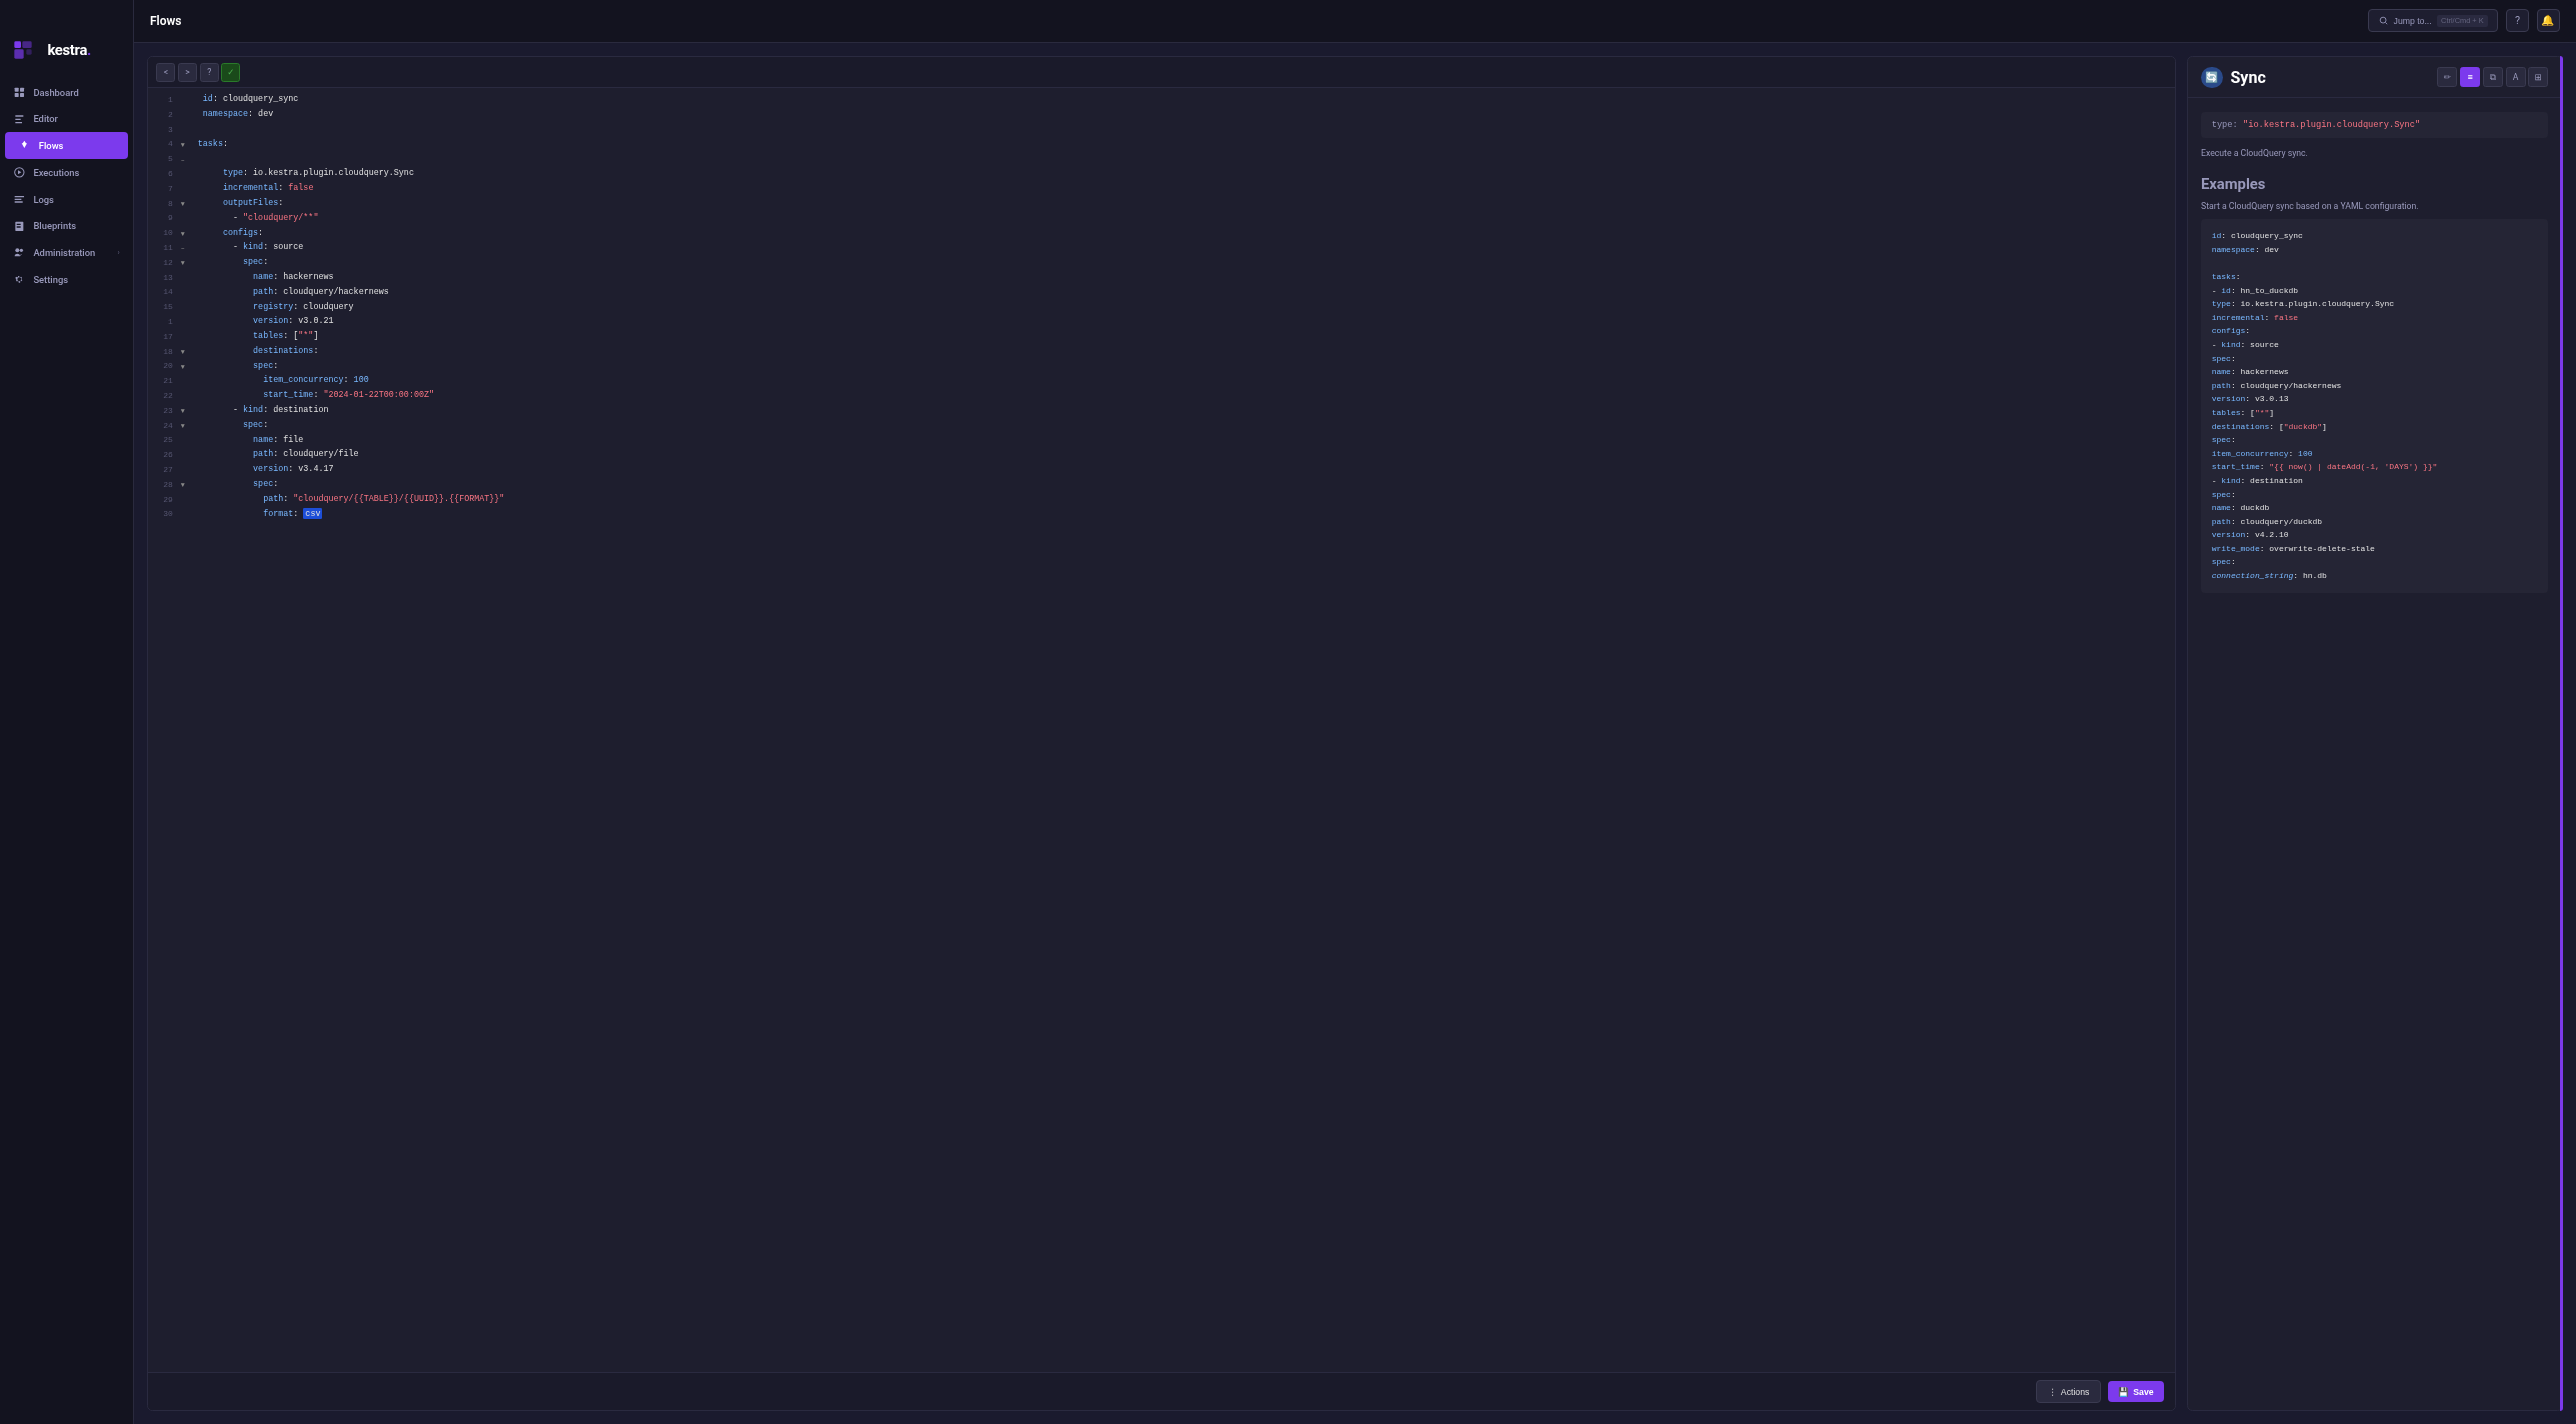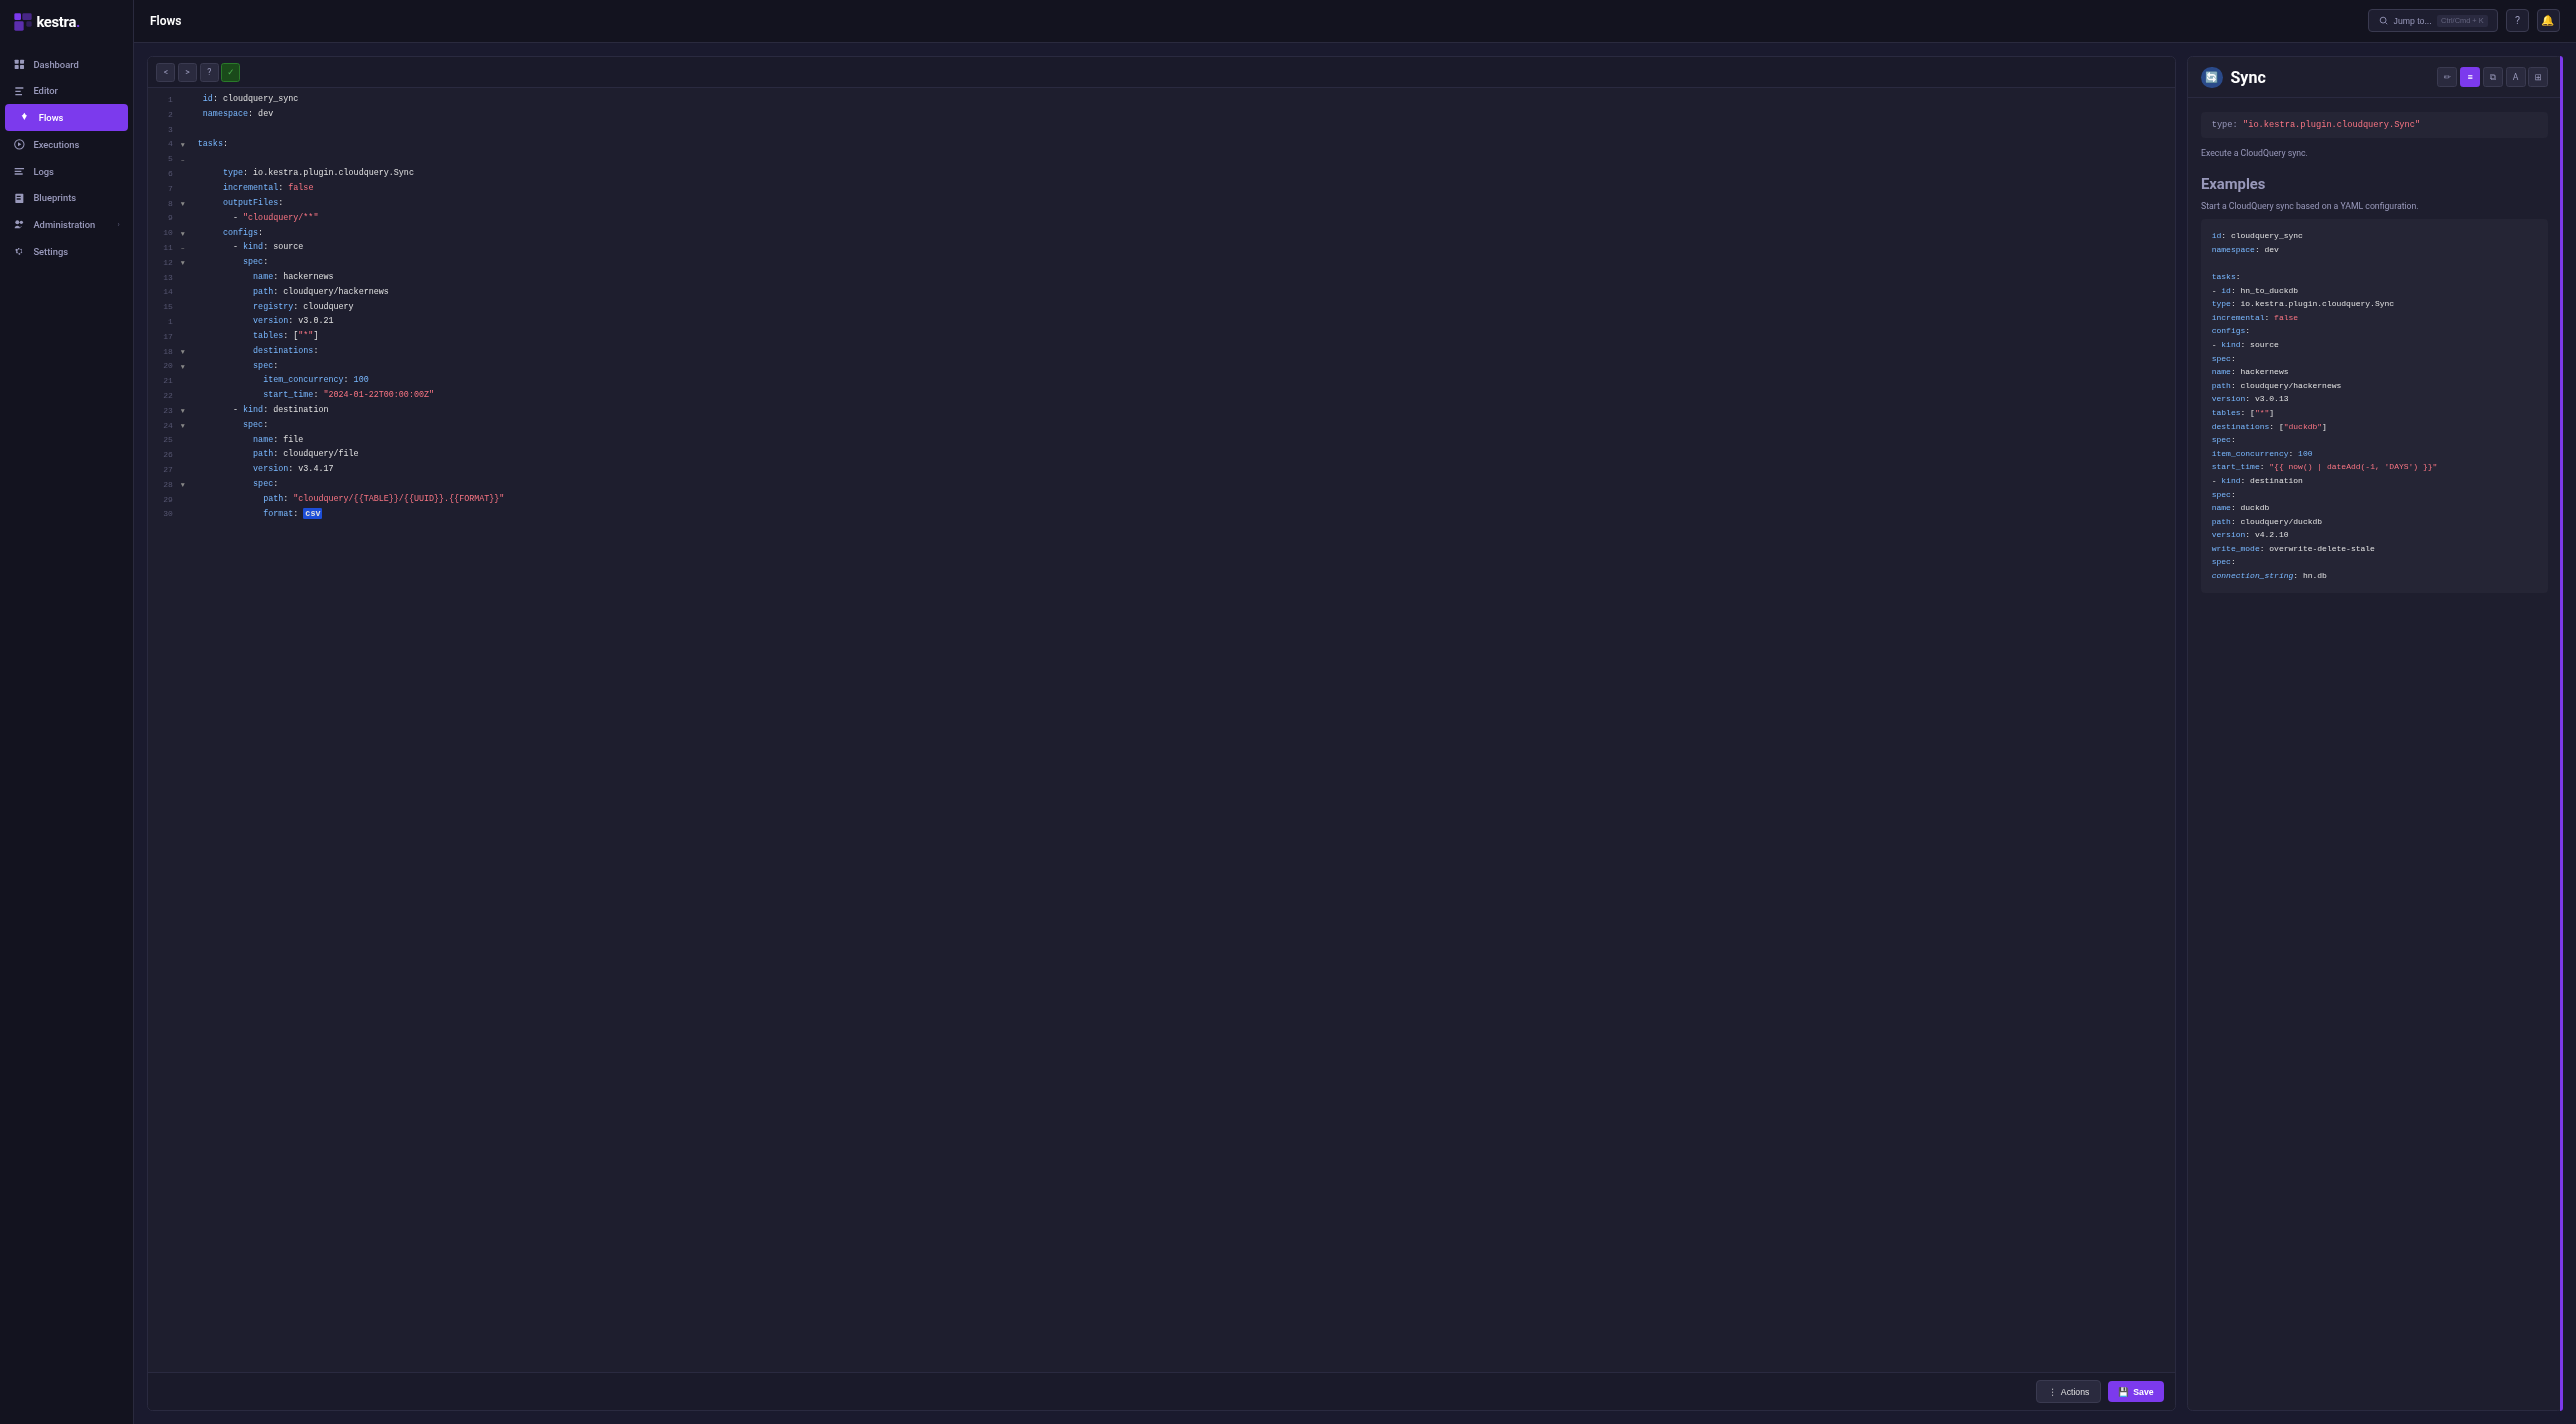--- a/index.html
+++ b/index.html
@@ -21,21 +21,22 @@
       display: flex;
       flex-direction: column;
       height: 100vh;
       border-right: 0.7px solid #2a2a3e;
     }
 
     .sidebar-logo {
       padding: 12px 13.4px;
       display: flex;
       align-items: center;
-      gap: 3px;
+      gap: 14px;
+      margin-top: 28px;
     }
 
     .logo-icon {
       width: 20px;
       height: 20px;
     }
 
     .logo-text {
       font-size: 14.8px;
       font-weight: 700;
@@ -247,21 +248,21 @@
     .line-content {
       flex: 1;
       white-space: pre;
     }
 
     .c-key { color: #79b8ff; }
     .c-val { color: #e0e0e0; }
     .c-str { color: #f97583; }
     .c-bool { color: #f97583; }
     .c-num { color: #79b8ff; }
-    .c-highlight { background: #1d4ed8; border-radius: 1.3px; padding: 0.7px 2px; font-weight: bold; }
+    .c-highlight { background: #1d4ed8; border-radius: 1.3px; padding: 0.7px 2px; }
 
     
     .code-area::-webkit-scrollbar { width: 4px; }
     .code-area::-webkit-scrollbar-track { background: #1e1e2e; }
     .code-area::-webkit-scrollbar-thumb { background: #3a3a50; border-radius: 2px; }
 
     .editor-footer {
       padding: 6.7px 10.7px;
       border-top: 0.7px solid #2a2a40;
       display: flex;

